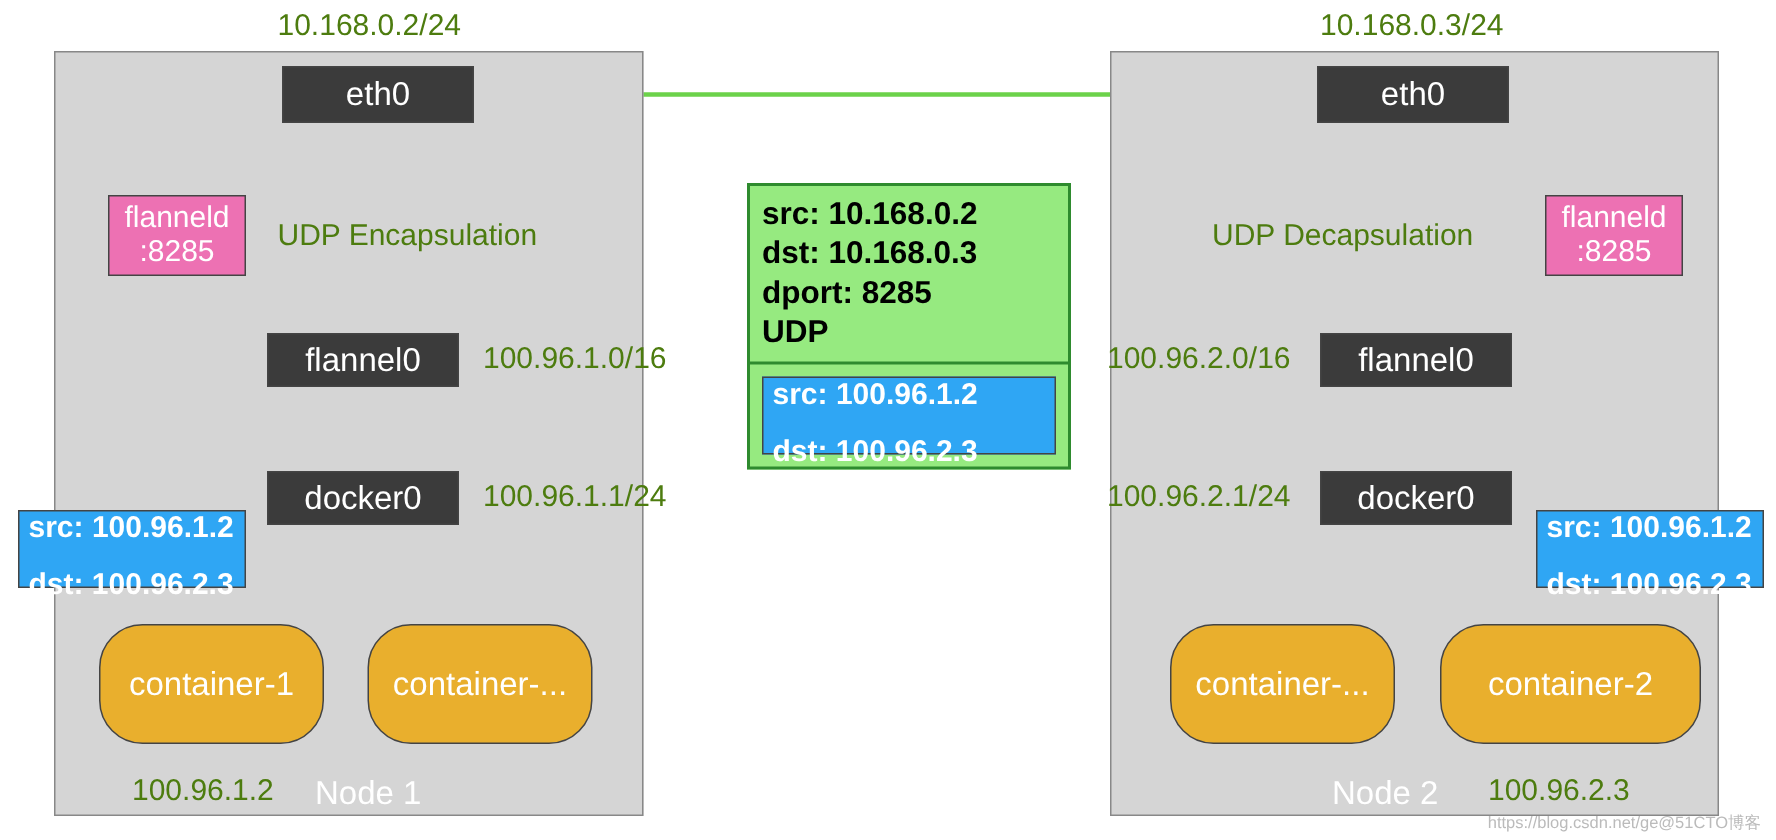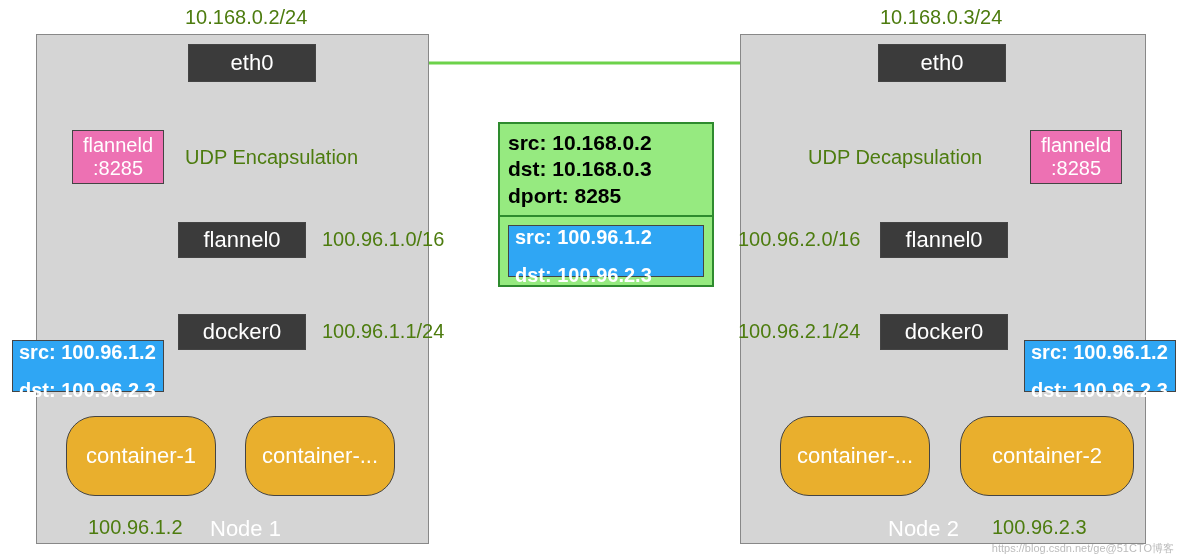--- a/index.html
+++ b/index.html
@@ -182,20 +182,21 @@
 <div class="box blue" style="left:1024px; top:340px; width:152px; height:52px; flex-direction:column; align-items:flex-start; line-height:1.15;">
   <div>src: <span>100.96.1.2</span></div>
   <div>dst: <span>100.96.2.3</span></div>
 </div>
 
 <div class="green-outer" style="left:498px; top:78px; width:216px;margin-top:44px;">
   <div class="green-header">
     <div>src: <span>10.168.0.2</span></div>
     <div>dst: <span>10.168.0.3</span></div>
     <div>dport: <span>8285</span></div>
+    <div><span>UDP</span></div>
   </div>
   <div style="padding:8px;">
     <div class="box blue" style="position:relative; width:100%; height:52px; flex-direction:column; align-items:flex-start; line-height:1.15;">
       <div>src: <span>100.96.1.2</span></div>
       <div>dst: <span>100.96.2.3</span></div>
     </div>
   </div>
 </div>
 
 <div class="watermark">https://blog.csdn.net/ge@51CTO博客</div>

